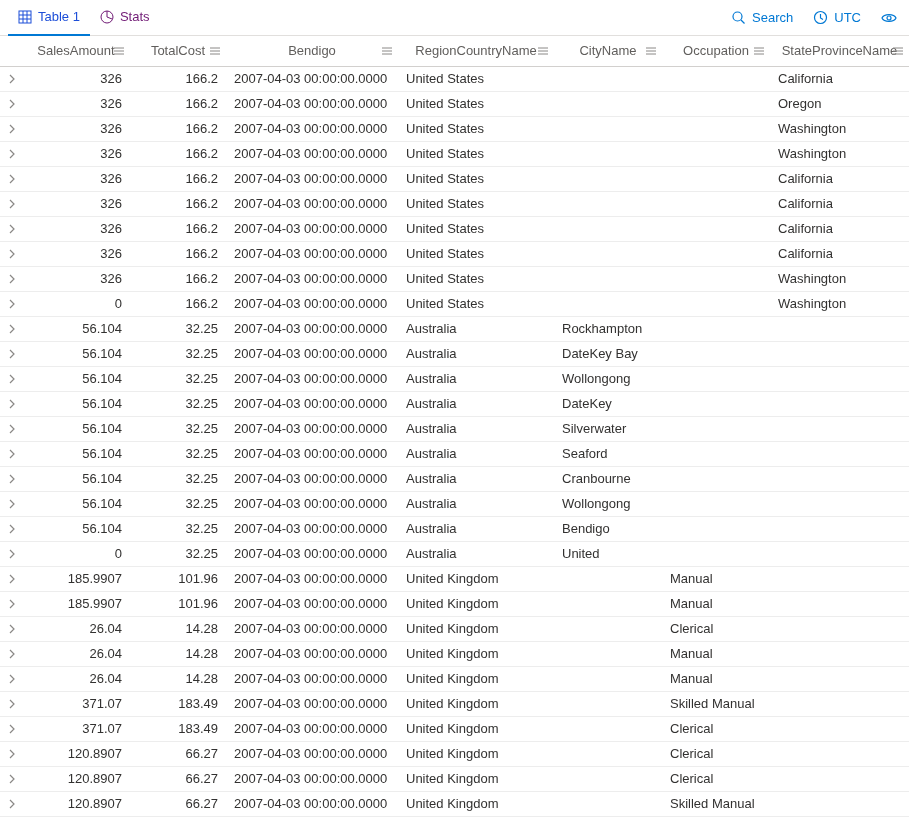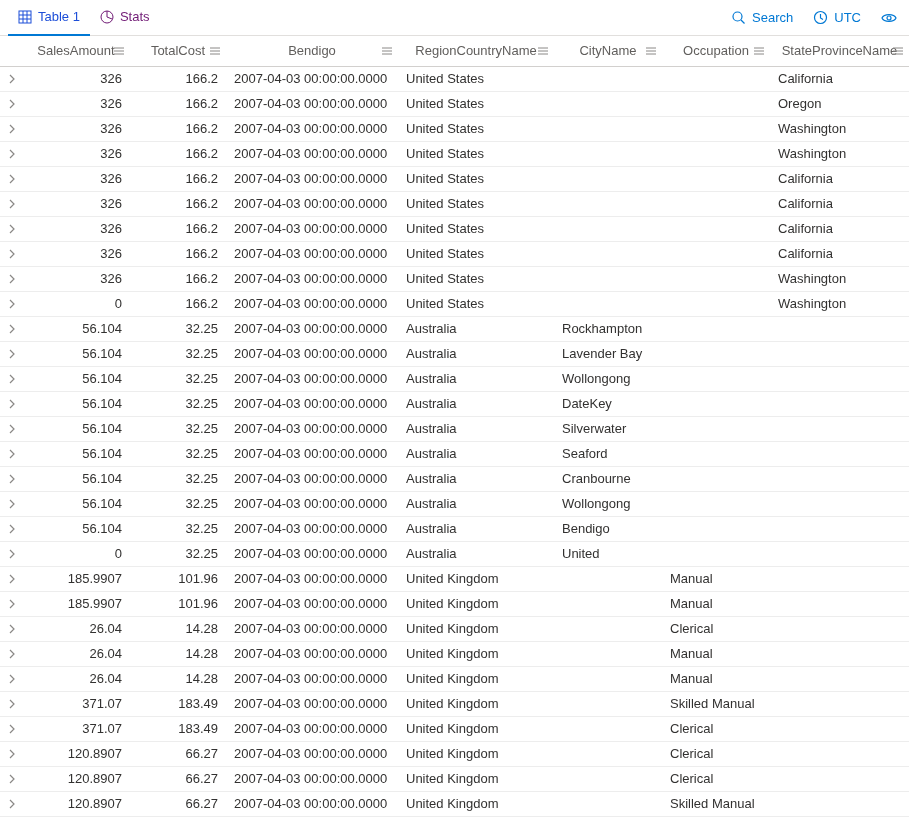--- a/index.html
+++ b/index.html
@@ -402,21 +402,21 @@
         <tr>
           <td class="expand-cell">
             <svg width="8" height="10" viewBox="0 0 8 10" stroke="currentColor" fill="none" stroke-width="1.2">
               <path d="M2 1 L6 5 L2 9"></path>
             </svg>
           </td>
           <td class="num">56.104</td>
           <td class="num">32.25</td>
           <td>2007-04-03 00:00:00.0000</td>
           <td>Australia</td>
-          <td>Lavender Bay</td>
+          <td>DateKey Bay</td>
           <td></td>
           <td></td>
         </tr>
         <tr>
           <td class="expand-cell">
             <svg width="8" height="10" viewBox="0 0 8 10" stroke="currentColor" fill="none" stroke-width="1.2">
               <path d="M2 1 L6 5 L2 9"></path>
             </svg>
           </td>
           <td class="num">56.104</td>

